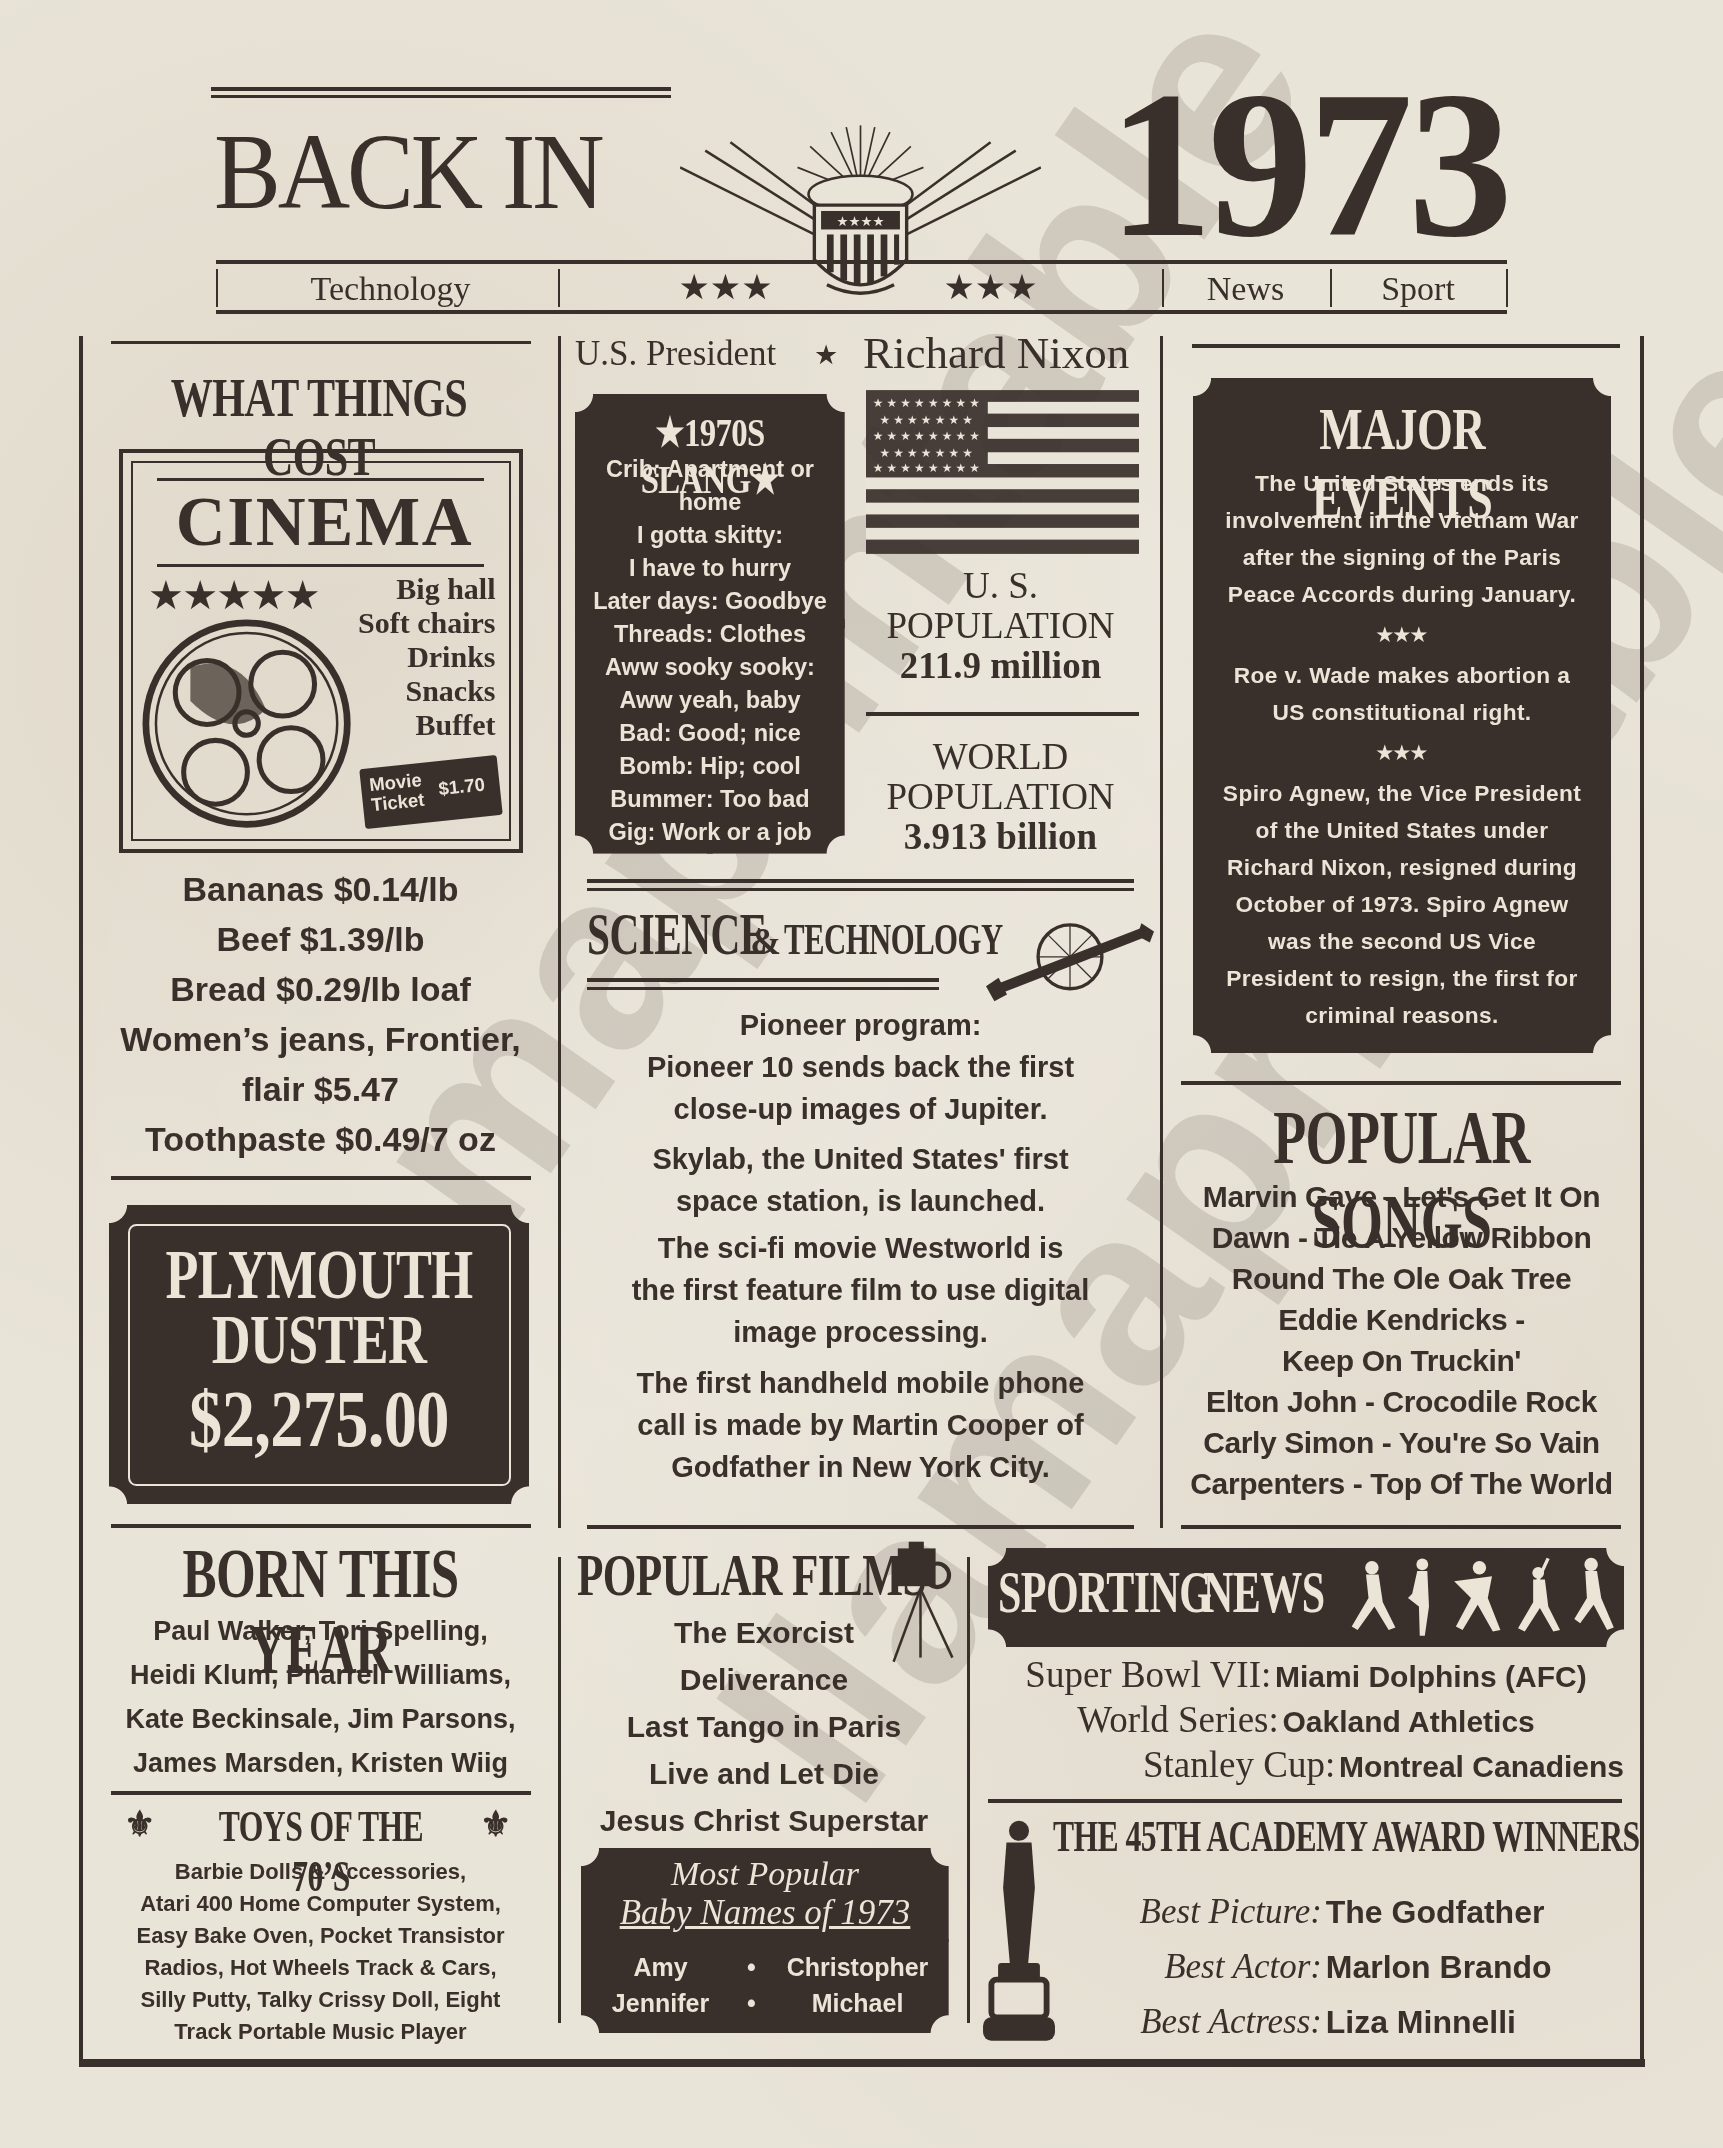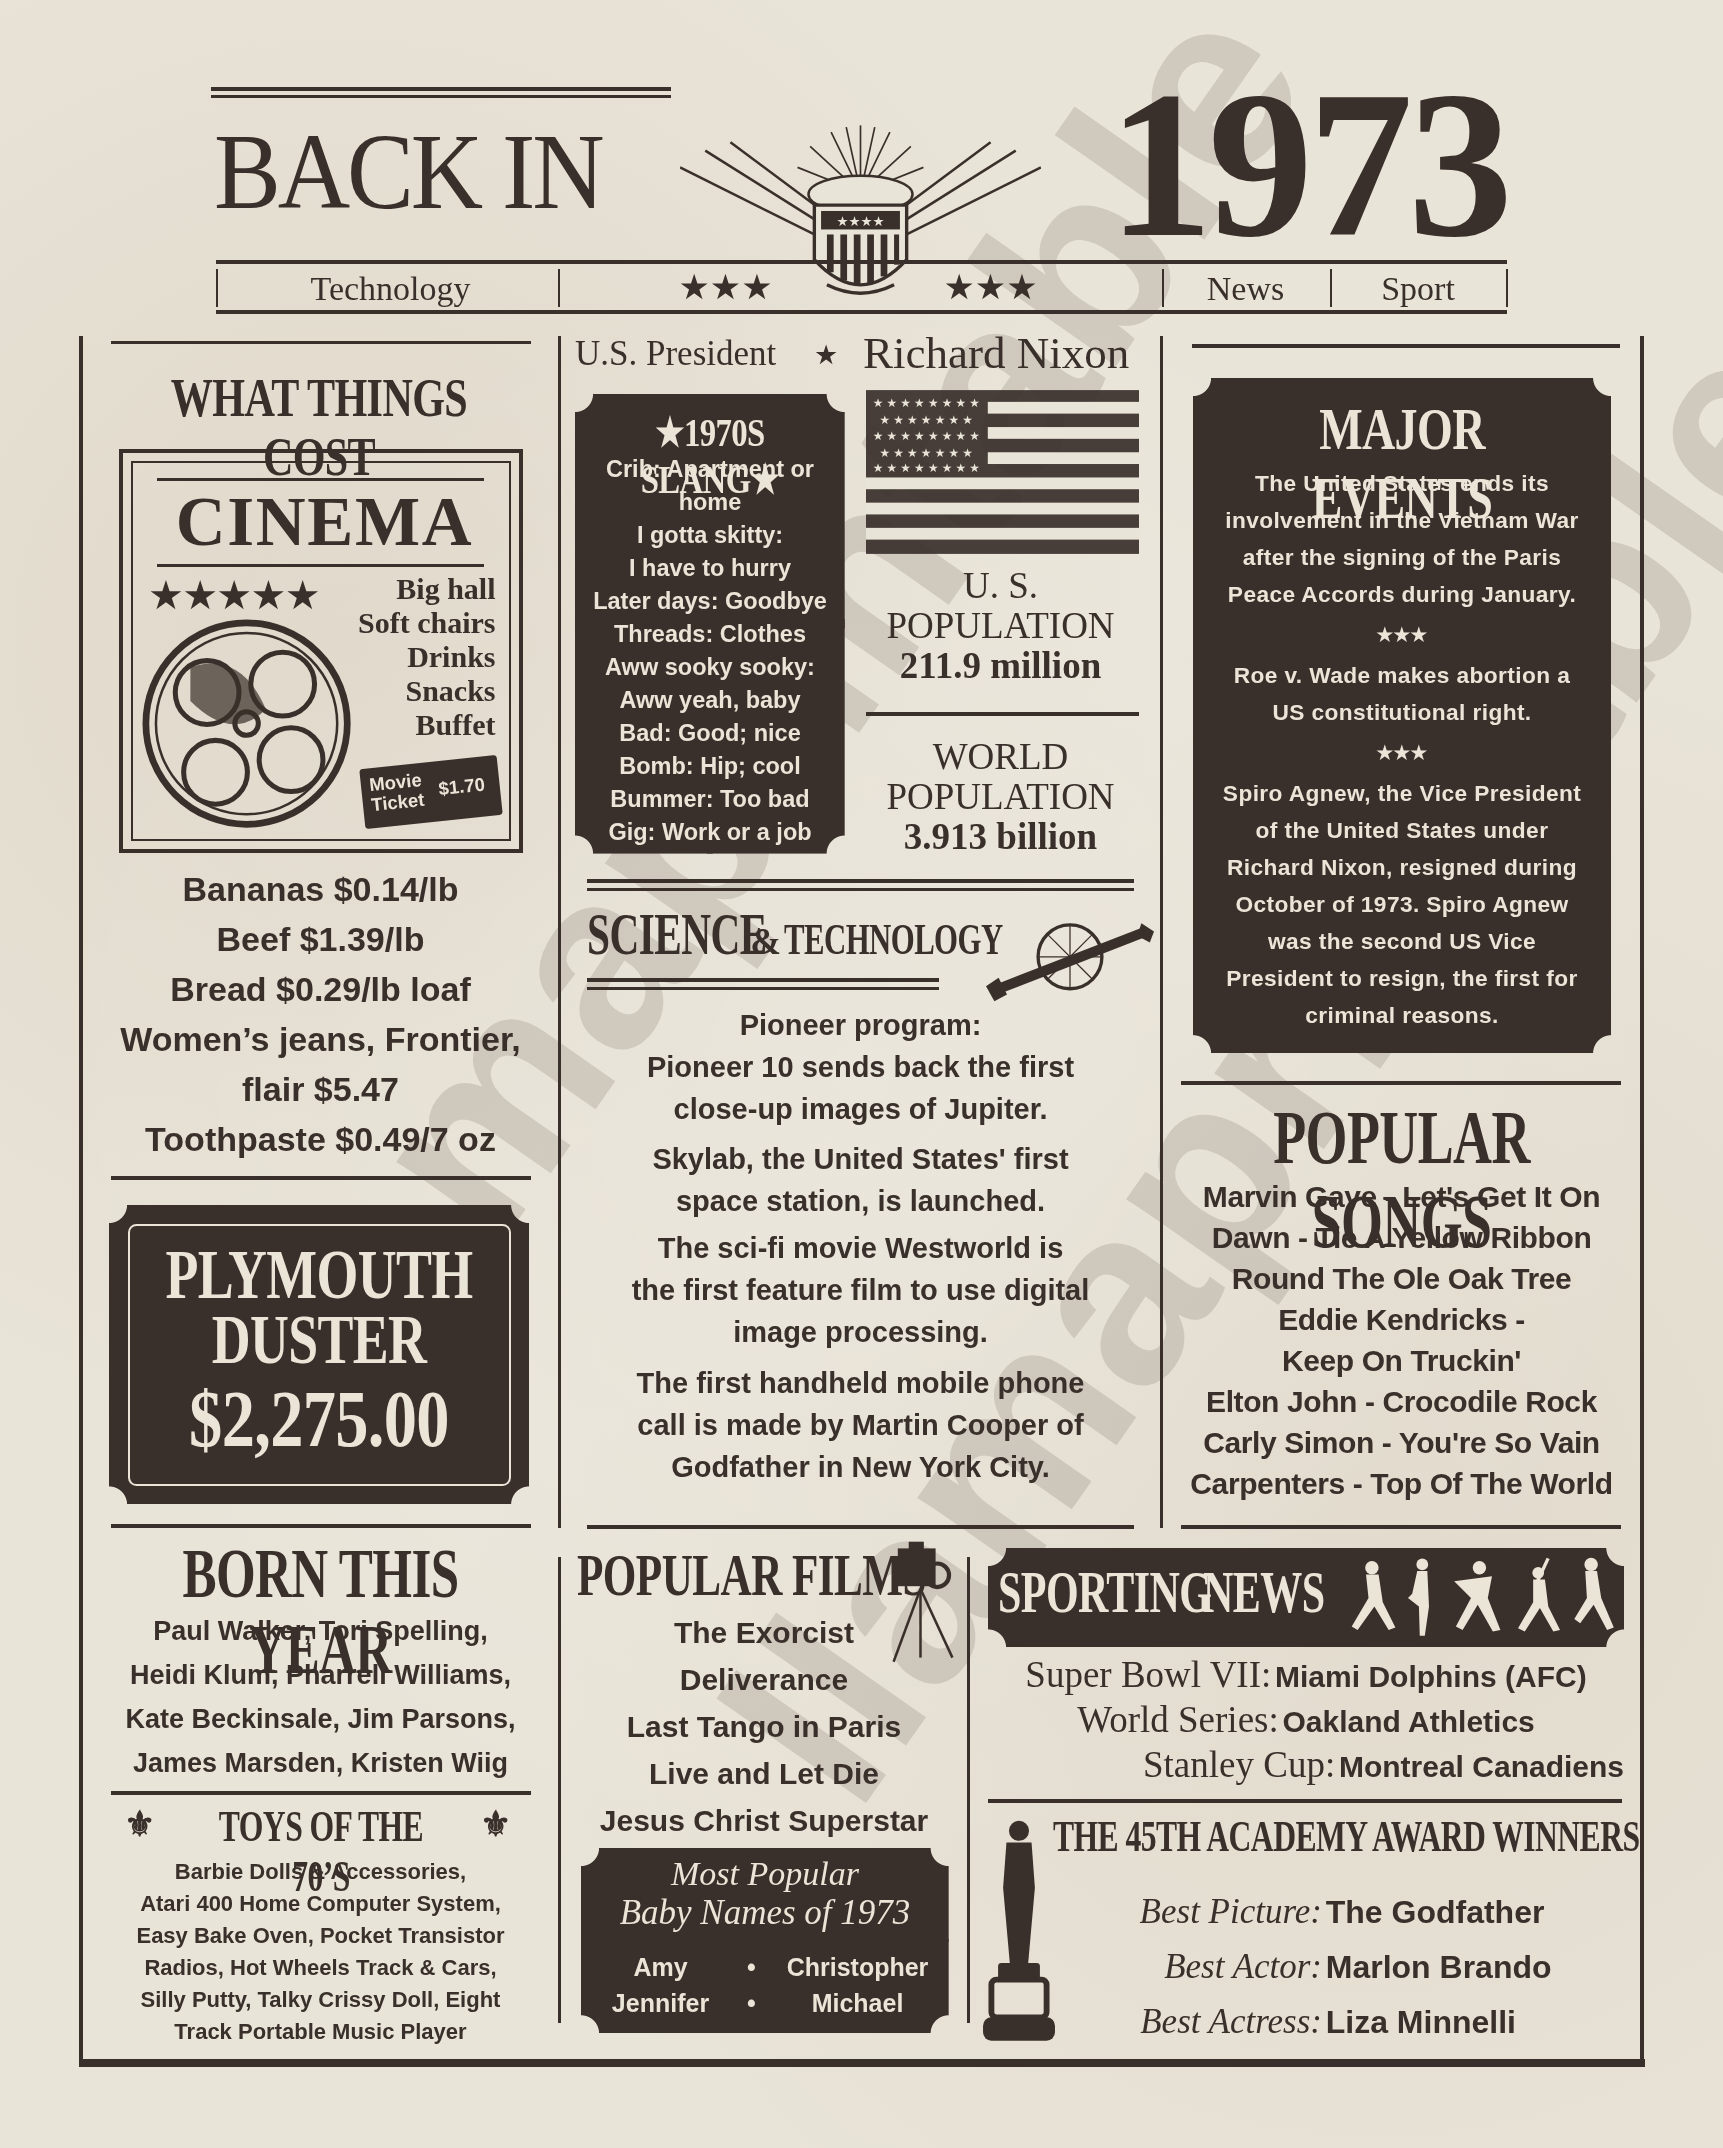--- a/index.html
+++ b/index.html
@@ -347,21 +347,21 @@
 <div class="abs sans center" style="left:571px; top:1609px; width:386px; font-size:30px; line-height:47px;">
   <span class="line-item">The Exorcist</span>
   <span class="line-item">Deliverance</span>
   <span class="line-item">Last Tango in Paris</span>
   <span class="line-item">Live and Let Die</span>
   <span class="line-item">Jesus Christ Superstar</span>
 </div>
 
 <div class="dark-box notch" style="left:581px; top:1848px; width:368px; height:185px;">
   <div class="abs serif center" style="left:0; top:6.7px; width:368px; font-size:34px; font-style:italic;">Most Popular</div>
-  <div class="abs serif center" style="left:0; top:45px; width:368px; font-size:35px; font-style:italic;">Baby Names of 1973</div>
+  <div class="abs serif center" style="left:0; top:45px; width:368px; font-size:35px; font-style:italic;text-decoration:underline;">Baby Names of 1973</div>
   <div class="abs sans" style="left:25px; top:105px; width:109px; text-align:center; font-size:25px;">Amy</div>
   <div class="abs sans" style="left:166px; top:105px; font-size:25px;">•</div>
   <div class="abs sans" style="left:197px; top:105px; width:159px; text-align:center; font-size:25px;">Christopher</div>
   <div class="abs sans" style="left:25px; top:141px; width:109px; text-align:center; font-size:25px;">Jennifer</div>
   <div class="abs sans" style="left:166px; top:141px; font-size:25px;">•</div>
   <div class="abs sans" style="left:197px; top:141px; width:159px; text-align:center; font-size:25px;">Michael</div>
 </div>
 
 <div class="dark-box notch" style="left:988px; top:1548px; width:636px; height:99px;">
   <div class="abs" style="left:10px; top:10px; white-space:nowrap;">

